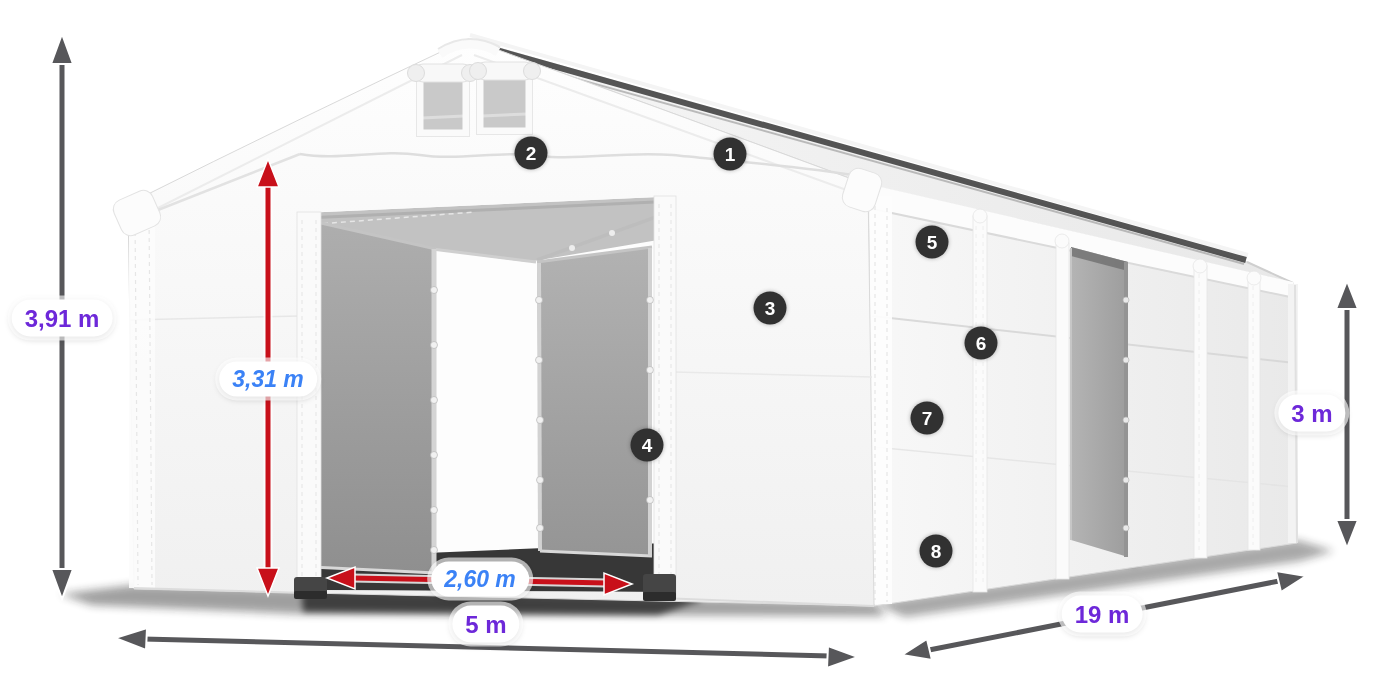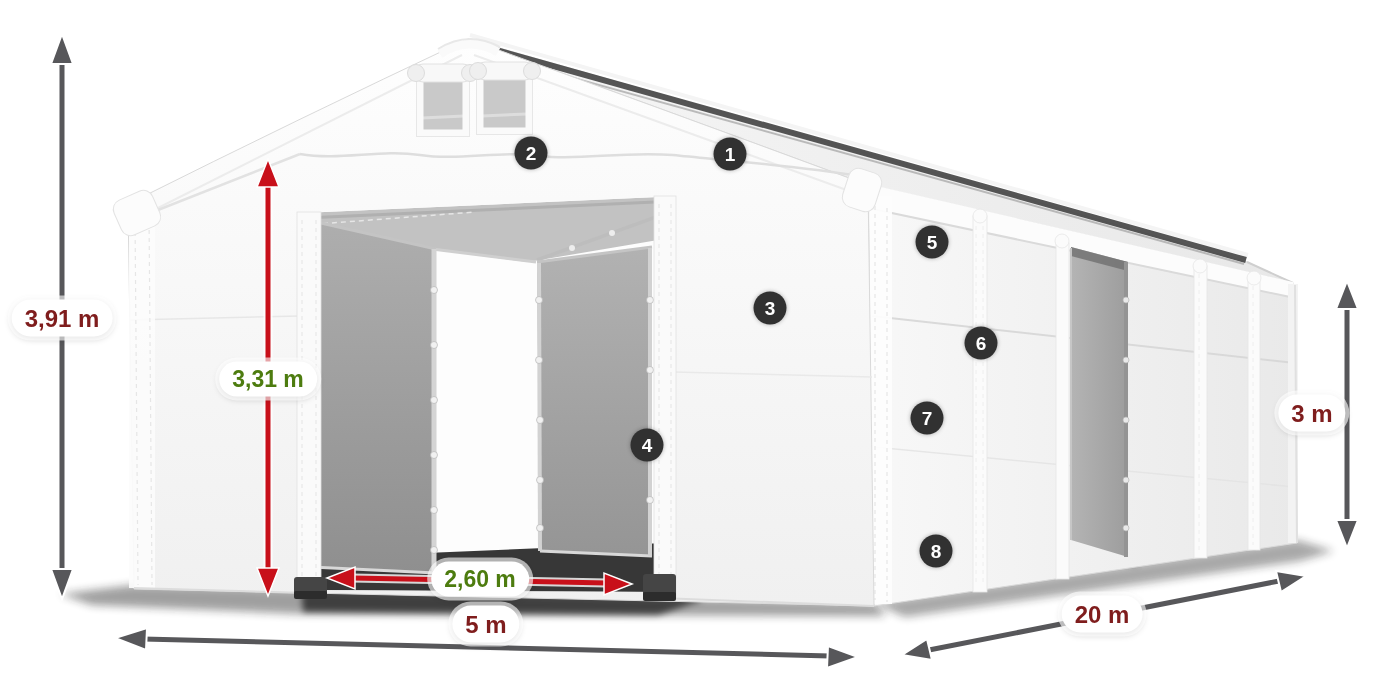--- a/index.html
+++ b/index.html
@@ -10,22 +10,22 @@
   }
   .stage svg{position:absolute;left:0;top:0;}
   .pill{
     position:absolute;transform:translate(-50%,-50%);
     background:#ffffff;border-radius:20px;
     display:flex;align-items:center;justify-content:center;
     font-weight:bold;font-size:24px;line-height:1;
     padding:0 13px;height:37px;white-space:nowrap;
     box-shadow:0 0 0 4px rgba(255,255,255,.62), 0 2px 7px rgba(0,0,0,.26);
   }
-  .pill.gray{color:#7f1d1d;}
-  .pill.red{color:#4d7c0f;font-size:23px;height:35px;}
+  .pill.gray{color:#6d28d9;}
+  .pill.red{color:#3b82f6;font-size:23px;height:35px;font-style:italic;}
   .marker{
     position:absolute;transform:translate(-50%,-50%);
     width:33px;height:33px;border-radius:50%;
     background:#313131;color:#ffffff;
     display:flex;align-items:center;justify-content:center;
     font-weight:bold;font-size:19px;
     box-shadow:0 0 4px rgba(0,0,0,.3);
   }
 </style>
 </head>
@@ -280,21 +280,21 @@
       <polygon points="1347,281 1336,309 1358,309" fill="#57575a" stroke="#ffffff" stroke-width="2"></polygon>
       <polygon points="1347,548 1336,520 1358,520" fill="#57575a" stroke="#ffffff" stroke-width="2"></polygon>
     </g>
   </g>
 </svg>
 
   <div class="pill gray" style="left:62px;top:318px">3,91 m</div>
   <div class="pill red" style="left:268px;top:379px">3,31 m</div>
   <div class="pill red" style="left:480px;top:579px">2,60 m</div>
   <div class="pill gray" style="left:486px;top:624px">5 m</div>
-  <div class="pill gray" style="left:1102px;top:614px">20 m</div>
+  <div class="pill gray" style="left:1102px;top:614px">19 m</div>
   <div class="pill gray" style="left:1312px;top:413px">3 m</div>
 
   <div class="marker" style="left:730px;top:154px">1</div>
   <div class="marker" style="left:531px;top:153px">2</div>
   <div class="marker" style="left:770px;top:308px">3</div>
   <div class="marker" style="left:647px;top:445px">4</div>
   <div class="marker" style="left:932px;top:242px">5</div>
   <div class="marker" style="left:981px;top:343px">6</div>
   <div class="marker" style="left:927px;top:418px">7</div>
   <div class="marker" style="left:936px;top:551px">8</div>

